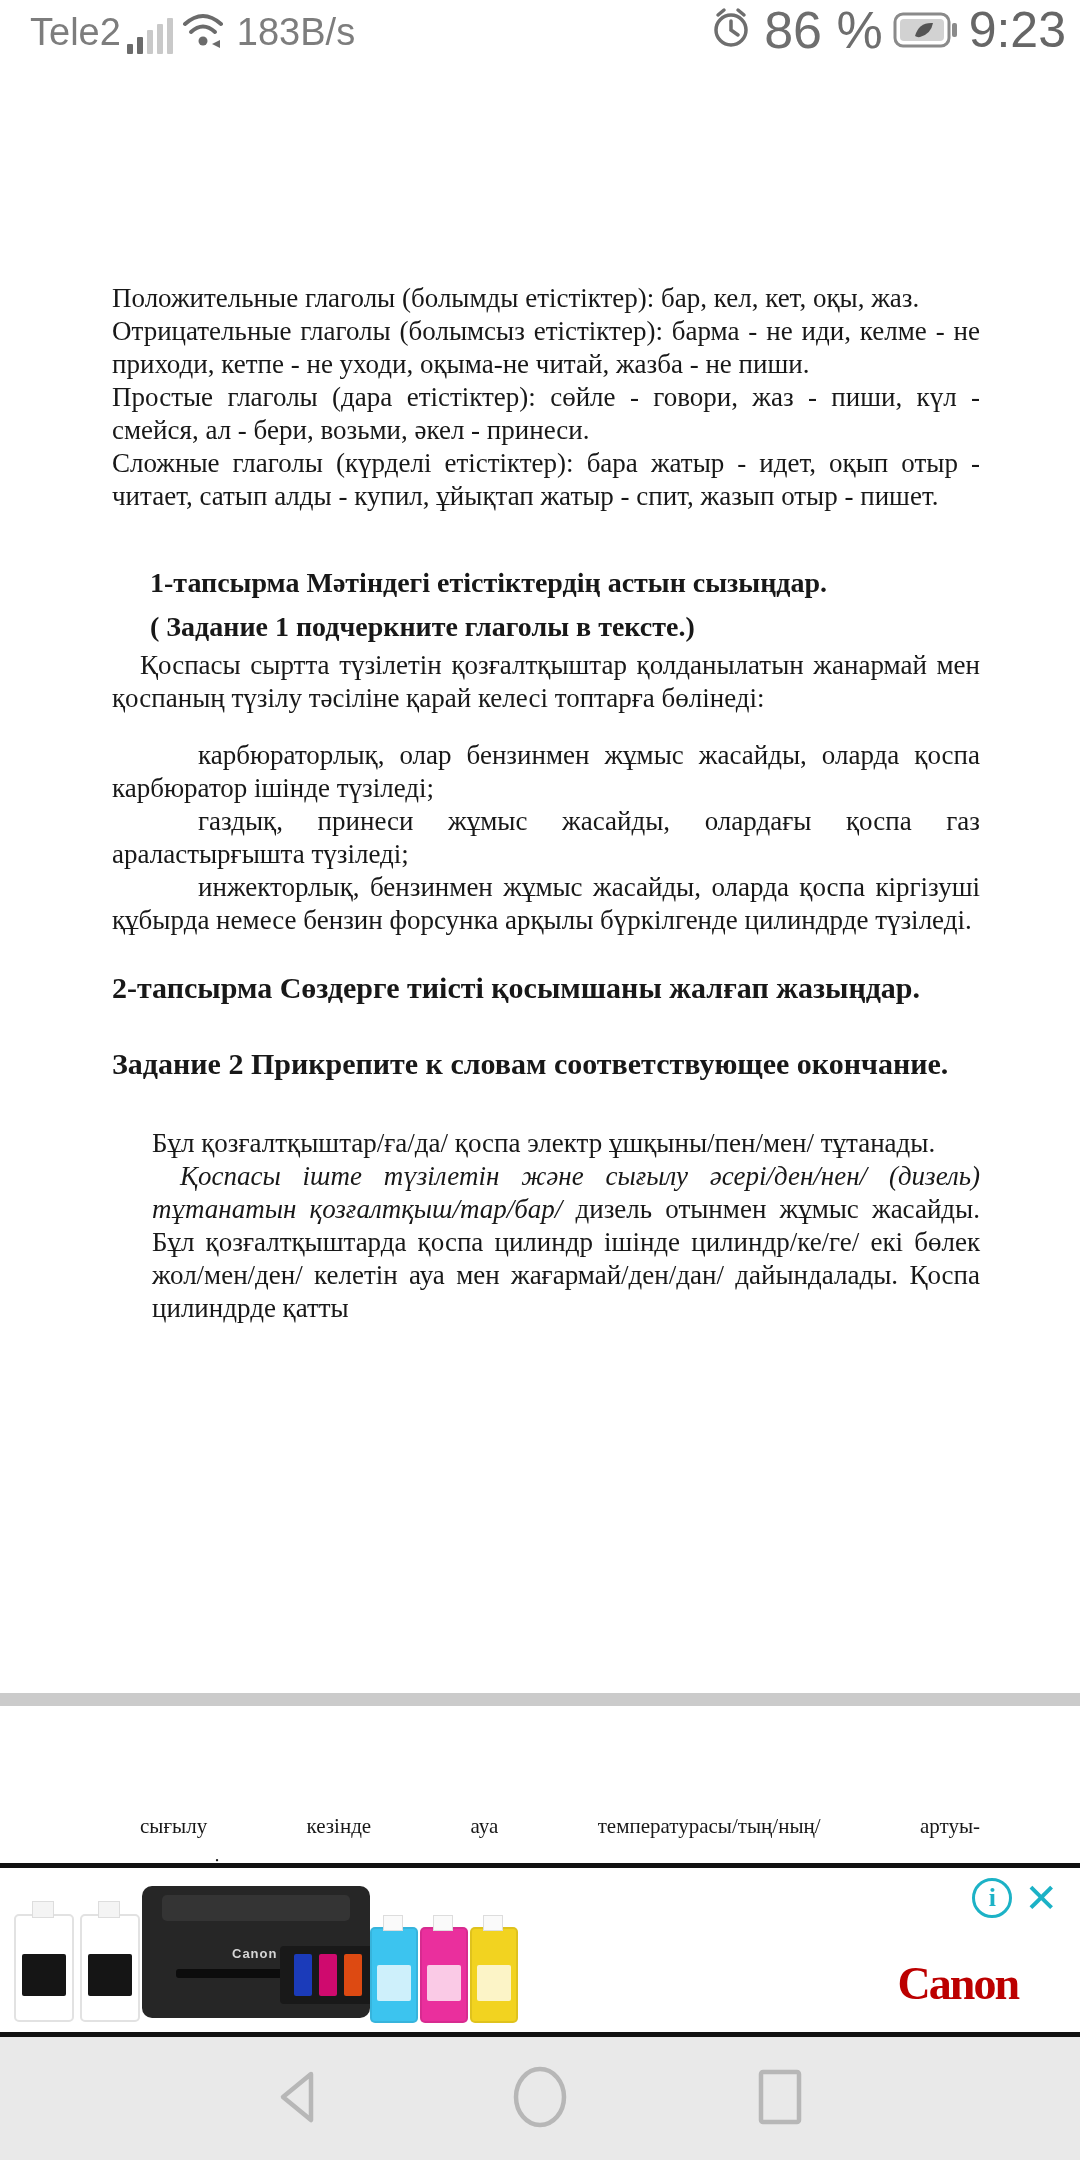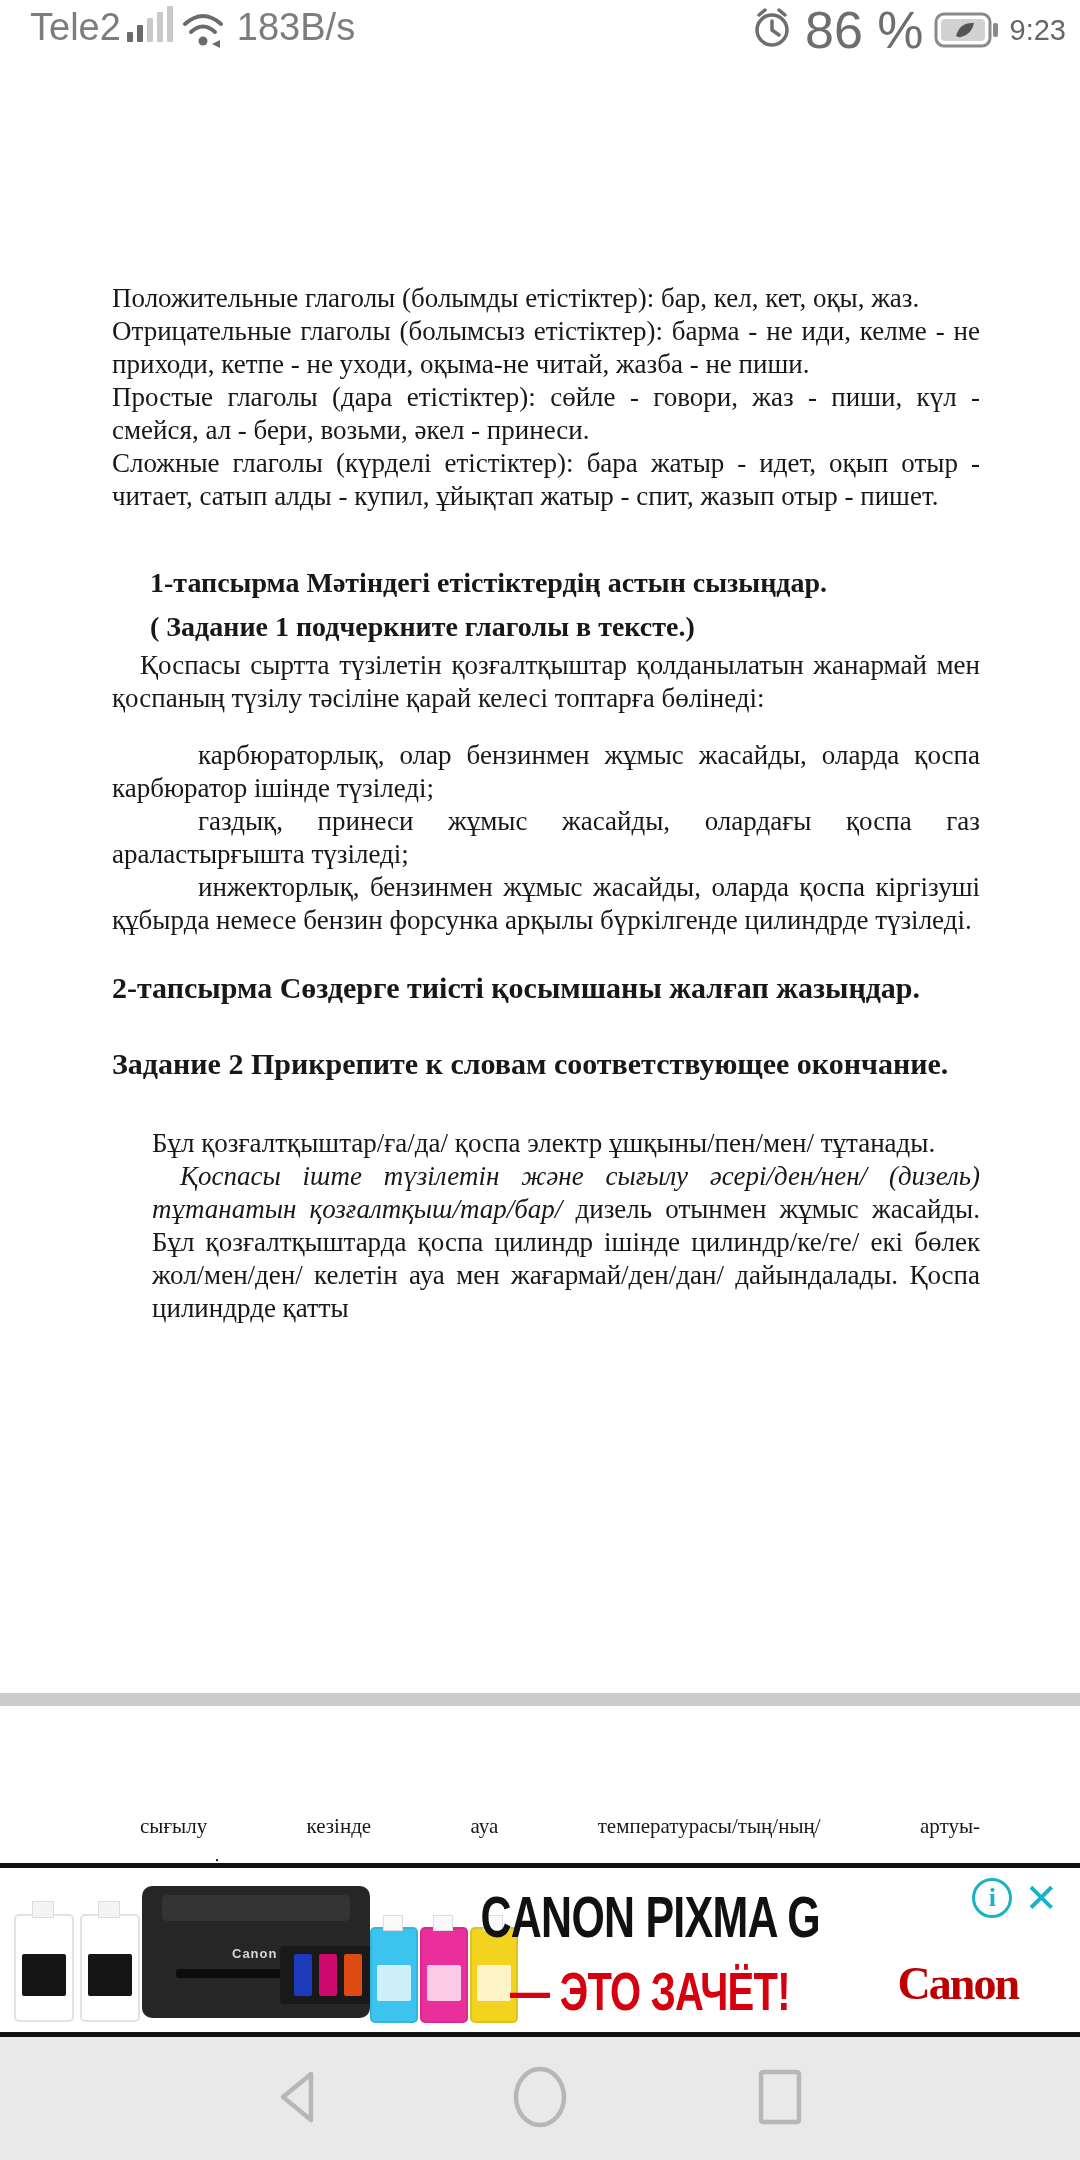--- a/index.html
+++ b/index.html
@@ -2,24 +2,24 @@
 <html><head>
 <meta charset="utf-8">
 <style>
   html,body{margin:0;padding:0;background:#000;}
   .screen{position:relative;width:1080px;height:2160px;background:#ffffff;overflow:hidden;
           font-family:"Liberation Sans",sans-serif;}
 
   
   .statusbar{position:absolute;top:0;left:0;width:1080px;height:60px;background:#fff;
              display:flex;align-items:center;color:#7d7d7d;}
-  .sb-left{display:flex;align-items:flex-start;gap:6px;margin-left:30px;}
+  .sb-left{display:flex;align-items:flex-end;gap:6px;margin-left:30px;}
   .sb-right{display:flex;align-items:center;gap:10px;margin-left:auto;margin-right:14px;color:#6e6e6e;}
   .sb-text{font-size:38px;letter-spacing:0;}
-  .sb-time{font-size:29px;color:#666;}
+  .sb-time{font-size:50px;color:#666;}
   .sigbars{display:flex;align-items:flex-end;gap:4px;height:36px;}
   .sigbars i{display:block;width:6px;border-radius:1px;background:#c9c9c9;}
   .sigbars i.on{background:#6b6b6b;}
   .batt{position:relative;width:66px;height:36px;display:flex;align-items:center;}
 
   
   .appbar{position:absolute;top:60px;left:0;width:1080px;height:180px;background:#fff;
           box-shadow:0 3px 7px rgba(0,0,0,.14);display:flex;align-items:center;z-index:5;}
   .back-btn{margin-left:58px;width:60px;height:60px;display:flex;align-items:center;justify-content:center;cursor:pointer;}
   .app-title{margin-left:58px;font-size:53px;color:#3c3c3c;white-space:nowrap;overflow:hidden;
@@ -178,24 +178,20 @@
       <div class="cink cink-c">
           <div class="band"></div>
         </div>
       <div class="cink cink-m">
           <div class="band"></div>
         </div>
       <div class="cink cink-y">
           <div class="band"></div>
         </div>
     </div>
-    <div class="ad-center">
-      <div class="ad-headline">CANON PIXMA G</div>
-      <div class="ad-tagline">— ЭТО ЗАЧЁТ!</div>
-    </div>
     <div class="ad-brand">Canon</div>
     <div class="ad-ctrl">
       <div class="info-icon">i</div>
       <div class="close-icon">✕</div>
     </div>
   </div>
 
   <div class="navbar">
     <div class="nav-btn">
       <span>

